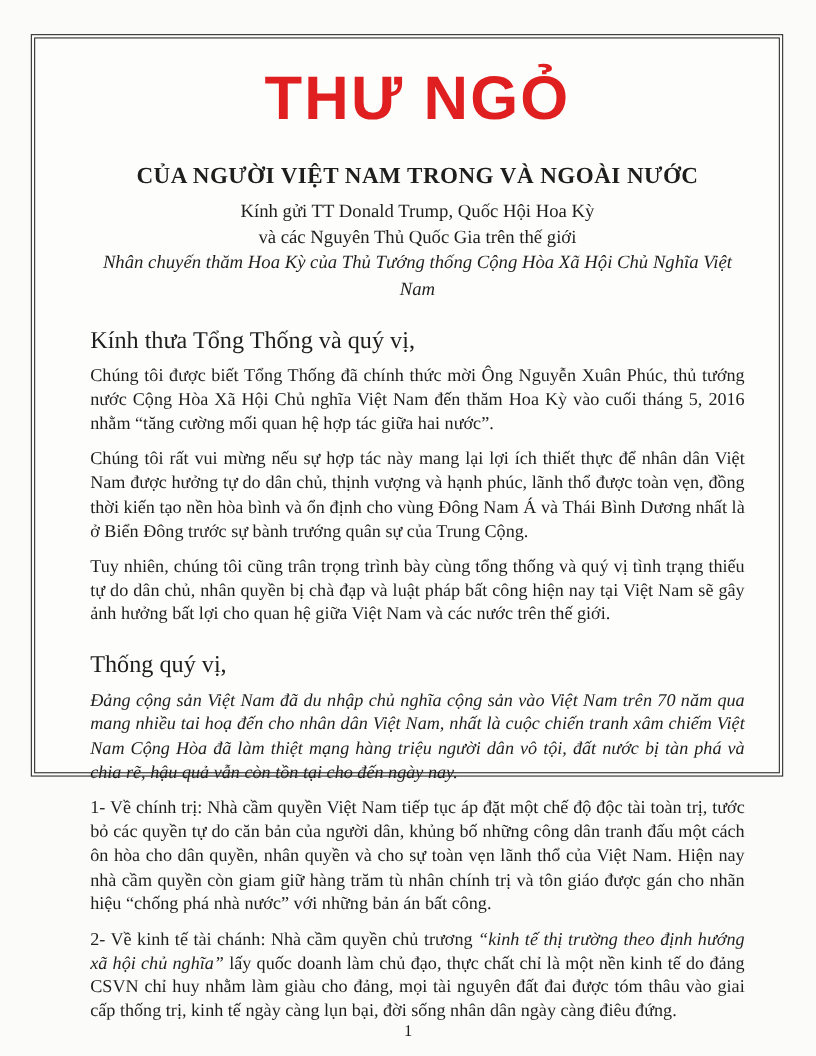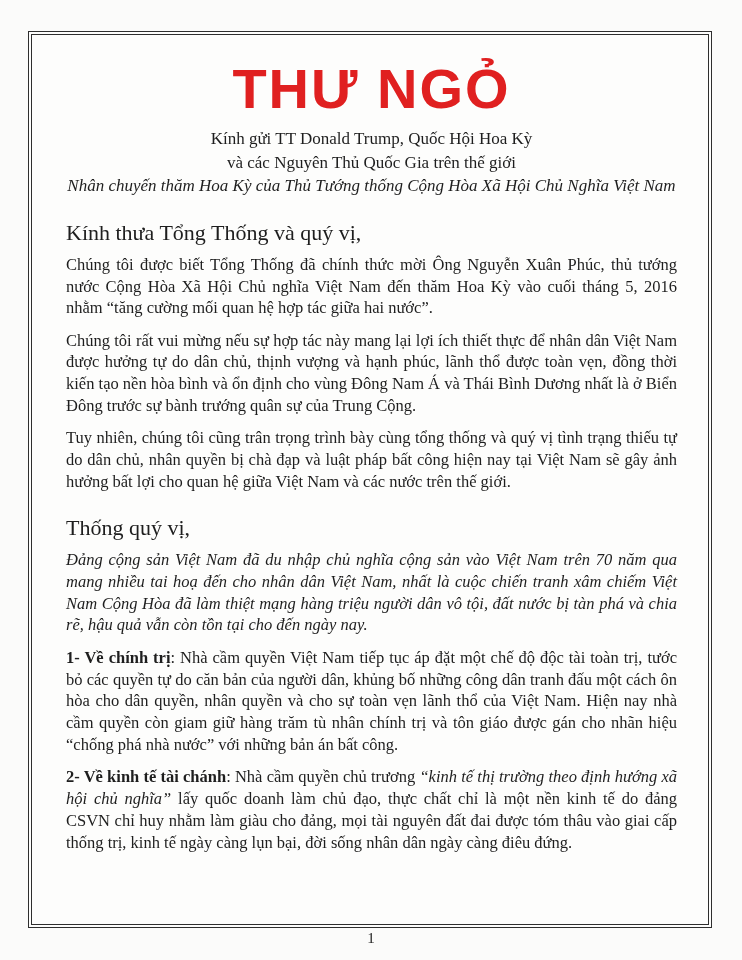--- a/index.html
+++ b/index.html
@@ -7,24 +7,24 @@
   body {
     position: relative;
     background: #fbfbfa;
     color: var(--body_text, #1e1e1e);
     font-family: "Liberation Serif", serif;
     overflow: hidden;
   }
   .frame {
     position: absolute;
     left: 28px; top: 31px;
-    width: 684px; height: 897px;
+    width: 684px; height: 675px;
     border: 4px double var(--border, #2e2e2e);
     background: #fdfdfc;
-    padding: 14px 31px 0 34px;
+    padding: 14px 31px 0 50px;
   }
   .title {
     margin-top: 10px;
     text-align: center;
     font-family: "Liberation Sans", sans-serif;
     font-weight: bold;
     font-size: 56px;
     line-height: 60px;
     letter-spacing: 2px;
     color: var(--title_red, #e02020);
@@ -37,21 +37,21 @@
     font-weight: bold;
     letter-spacing: 0.4px;
   }
   .addr-block { margin-top: 8px; }
   .addr {
     text-align: center;
     font-size: 17px;
     line-height: 23.5px;
   }
   .italic { font-style: italic; }
-  .bold { font-weight: bold; }
+  .bold { font-weight: normal; }
   .salutation {
     margin-top: 24px;
     font-size: 22px;
     line-height: 21.8px;
   }
   .para {
     margin-top: 10.5px;
     font-size: 16.5px;
     line-height: 21.8px;
     text-align: justify;
@@ -65,20 +65,21 @@
     line-height: 18px;
   }
 </style>
 </head>
 <body>
 
 <div class="frame">
 
   <h1 class="title">THƯ NGỎ</h1>
 
+  <h2 class="heading">CỦA NGƯỜI VIỆT NAM TRONG VÀ NGOÀI NƯỚC</h2>
 
   <div class="addr-block">
     <div class="addr">Kính gửi TT Donald Trump, Quốc Hội Hoa Kỳ</div>
     <div class="addr">và các Nguyên Thủ Quốc Gia trên thế giới</div>
     <div class="addr italic">Nhân chuyến thăm Hoa Kỳ của Thủ Tướng thống Cộng Hòa Xã Hội Chủ Nghĩa Việt Nam</div>
   </div>
 
   <p class="salutation">Kính thưa Tổng Thống và quý vị,</p>
 
   <p class="para">Chúng tôi được biết Tổng Thống đã chính thức mời Ông Nguyễn Xuân Phúc, thủ tướng nước Cộng Hòa Xã Hội Chủ nghĩa Việt Nam đến thăm Hoa Kỳ vào cuối tháng 5, 2016 nhằm “tăng cường mối quan hệ hợp tác giữa hai nước”.</p>

